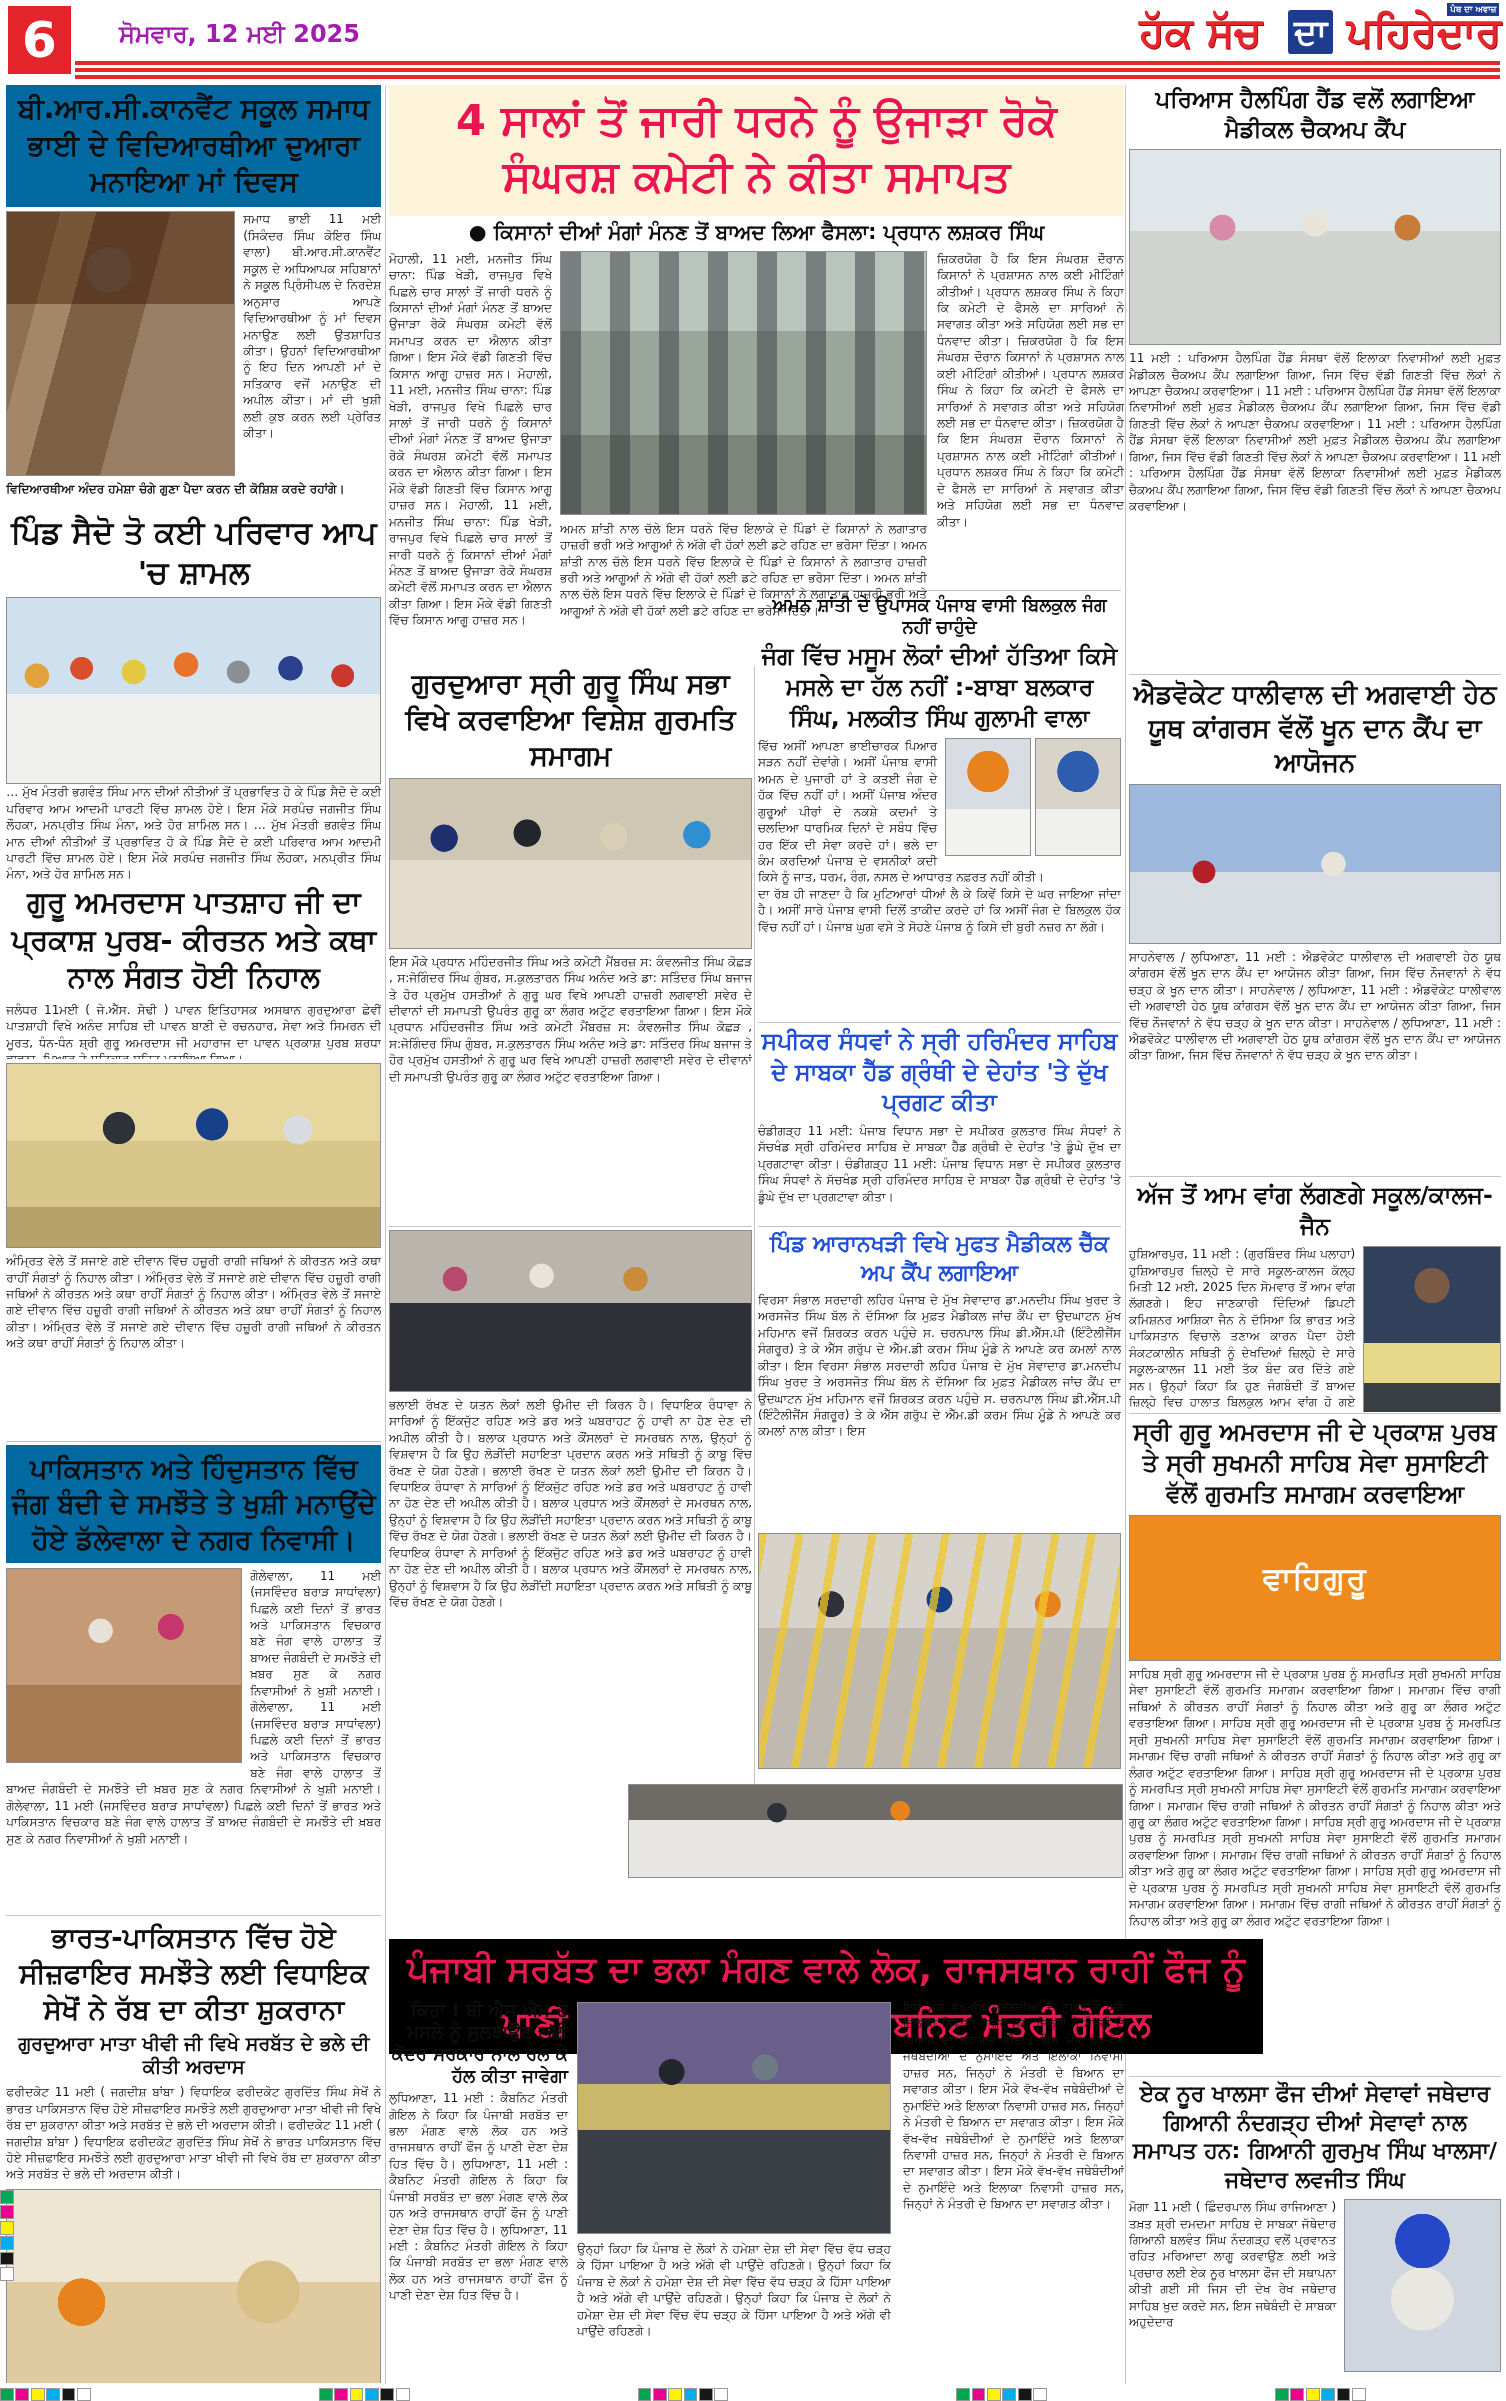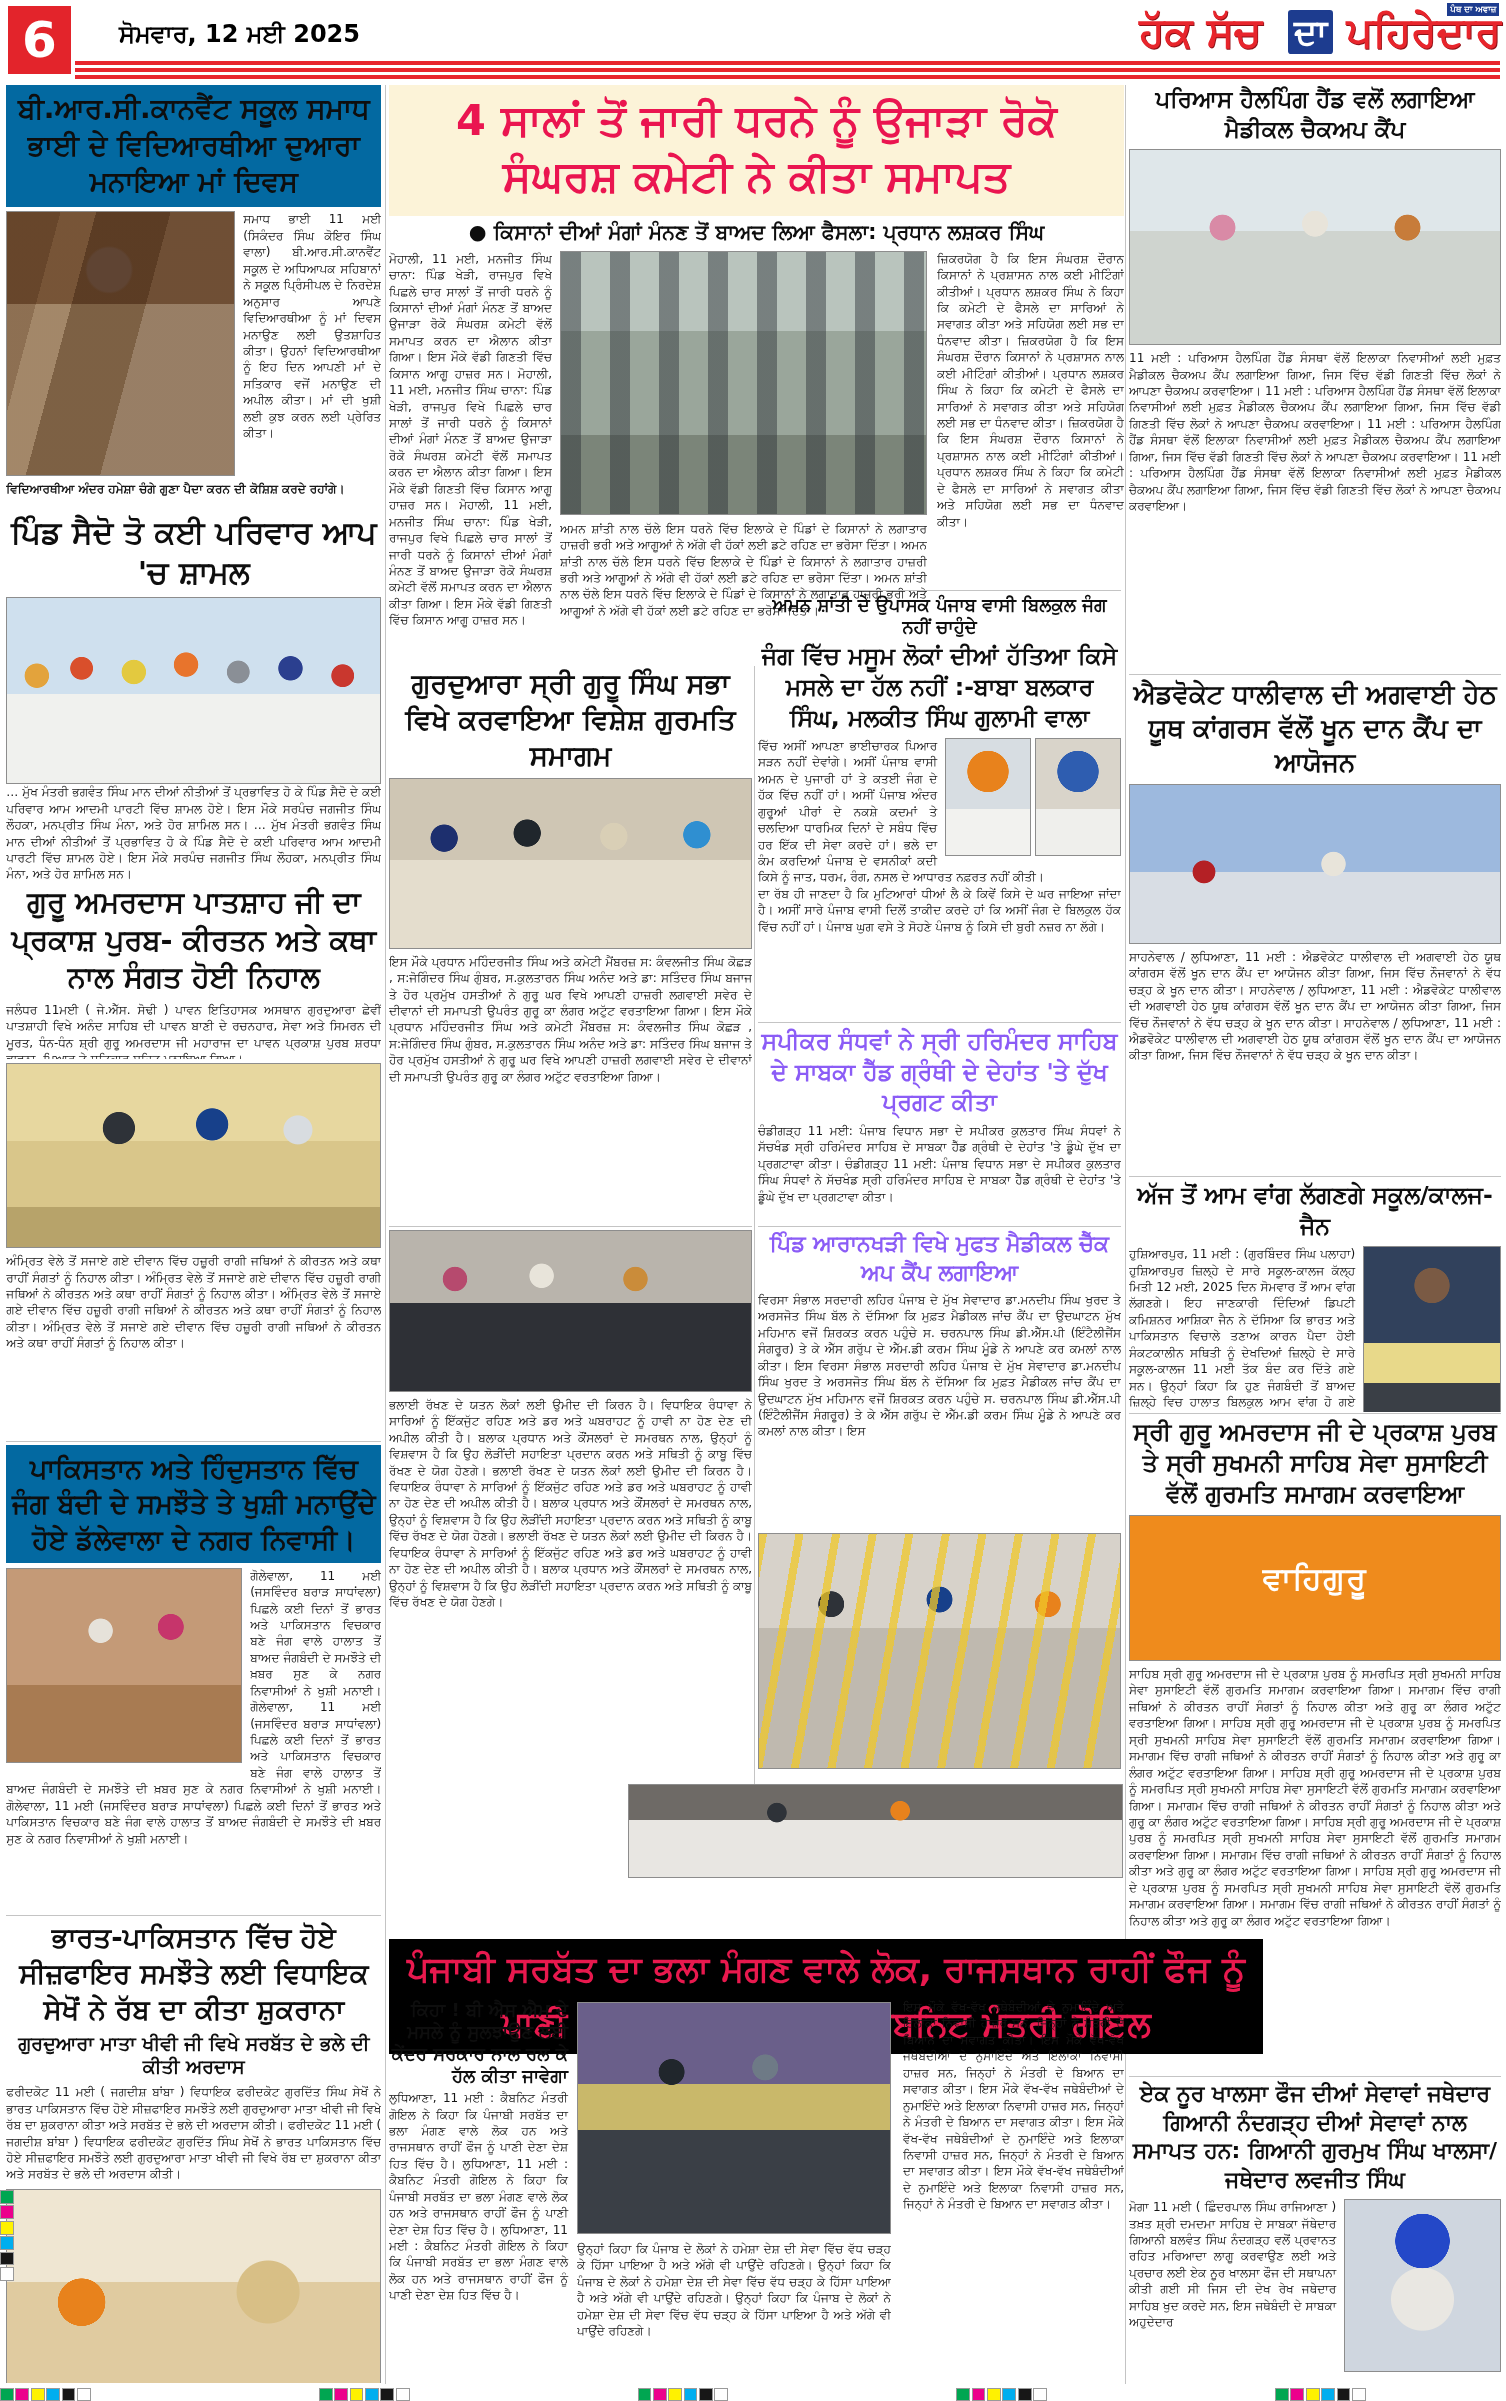--- a/index.html
+++ b/index.html
@@ -1,33 +1,33 @@
 <!DOCTYPE html>
 <html style="font-size:12.6px"><head>
 <meta charset="utf-8">
 <style>
   html,body{margin:0;padding:0;background:#e9e9e9;}
   .page{position:relative;width:1506px;height:2401px;background:#ffffff;margin:0 auto;
         font-family:"DejaVu Sans","Liberation Sans",sans-serif;color:#141414;overflow:hidden;}
   .art{position:absolute;overflow:hidden;box-sizing:border-box;}
   .hl{font-weight:700;color:#0e0e0e;text-align:center;line-height:1.3;margin:0 0 4.7px 0;}
   .hl-cream{background:#0369a1;padding:6.3px 4.7px;}
-  .hl-blue{color:#8b5cf6;}
+  .hl-blue{color:#1d4ed8;}
   .hl-crimson{color:#ea1550;background:#fcf3d8;padding:7.9px 3.1px 11px;}
   .kicker{font-weight:700;text-align:center;font-size:18px;margin:0 0 3.1px 0;color:#0e0e0e;}
   .subhead{font-weight:700;text-align:center;font-size:19.6px;margin:1.6px 0 6.3px 0;color:#0e0e0e;}
   .body-t{font-size:12px;line-height:1.37;text-align:justify;margin:0;color:#161616;}
   .photo{box-sizing:border-box;border:0.8px solid #8d8d8d;position:relative;}
   .photo .ovl{position:absolute;left:0;right:0;top:30%;text-align:center;color:#fff;font-weight:700;font-size:31px;letter-spacing:1.6px;}
   .vrule{position:absolute;width:0.8px;background:#c4c4c4;}
   .toprules{position:absolute;left:75px;top:61px;width:1425px;height:18px;
     background:repeating-linear-gradient(180deg,#e8262e 0 3.9px,#ffffff 3.9px 7px);}
   .pagenum{position:absolute;left:7.9px;top:6.3px;width:63px;height:68px;background:#e3242b;color:#fff;
     font-size:50px;font-weight:700;display:flex;align-items:center;justify-content:center;}
-  .date{position:absolute;left:119px;top:20.4px;font-size:24px;font-weight:700;color:#000000;}
+  .date{position:absolute;left:119px;top:20.4px;font-size:24px;font-weight:700;color:#a21caf;}
   .masthead{position:absolute;left:1171px;top:1.6px;width:330px;height:61px;display:flex;align-items:center;justify-content:flex-end;gap:13px;}
   .mast-red{color:#e8252c;font-size:41px;font-weight:800;text-shadow:0.8px 0.8px 0 #8d1016;white-space:nowrap;}
   .mast-da{background:#1d3c8f;color:#fff;font-size:35px;font-weight:800;padding:1.6px 6.3px;border-radius:3.1px;}
   .tagline{position:absolute;right:1.6px;top:1.6px;color:#e8252c;font-size:8.6px;font-weight:700;background:#1d3c8f;color:#fff;padding:0.8px 3.1px;}
   .floatL{float:left;margin:0 7.9px 4.7px 0;}
   .floatR{float:right;margin:0 0 4.7px 7.9px;}
   .bottombar{position:absolute;left:0;top:2387px;width:1506px;height:15px;background:#fff;display:flex;align-items:center;}
   .cluster{display:flex;gap:1.6px;margin-right:228px;}
   .cluster span{width:11.8px;height:11.8px;display:inline-block;border:0.8px solid #9a9a9a;}
   .vcluster{position:absolute;left:0;top:2190px;width:13.3px;display:flex;flex-direction:column;gap:1.6px;}

